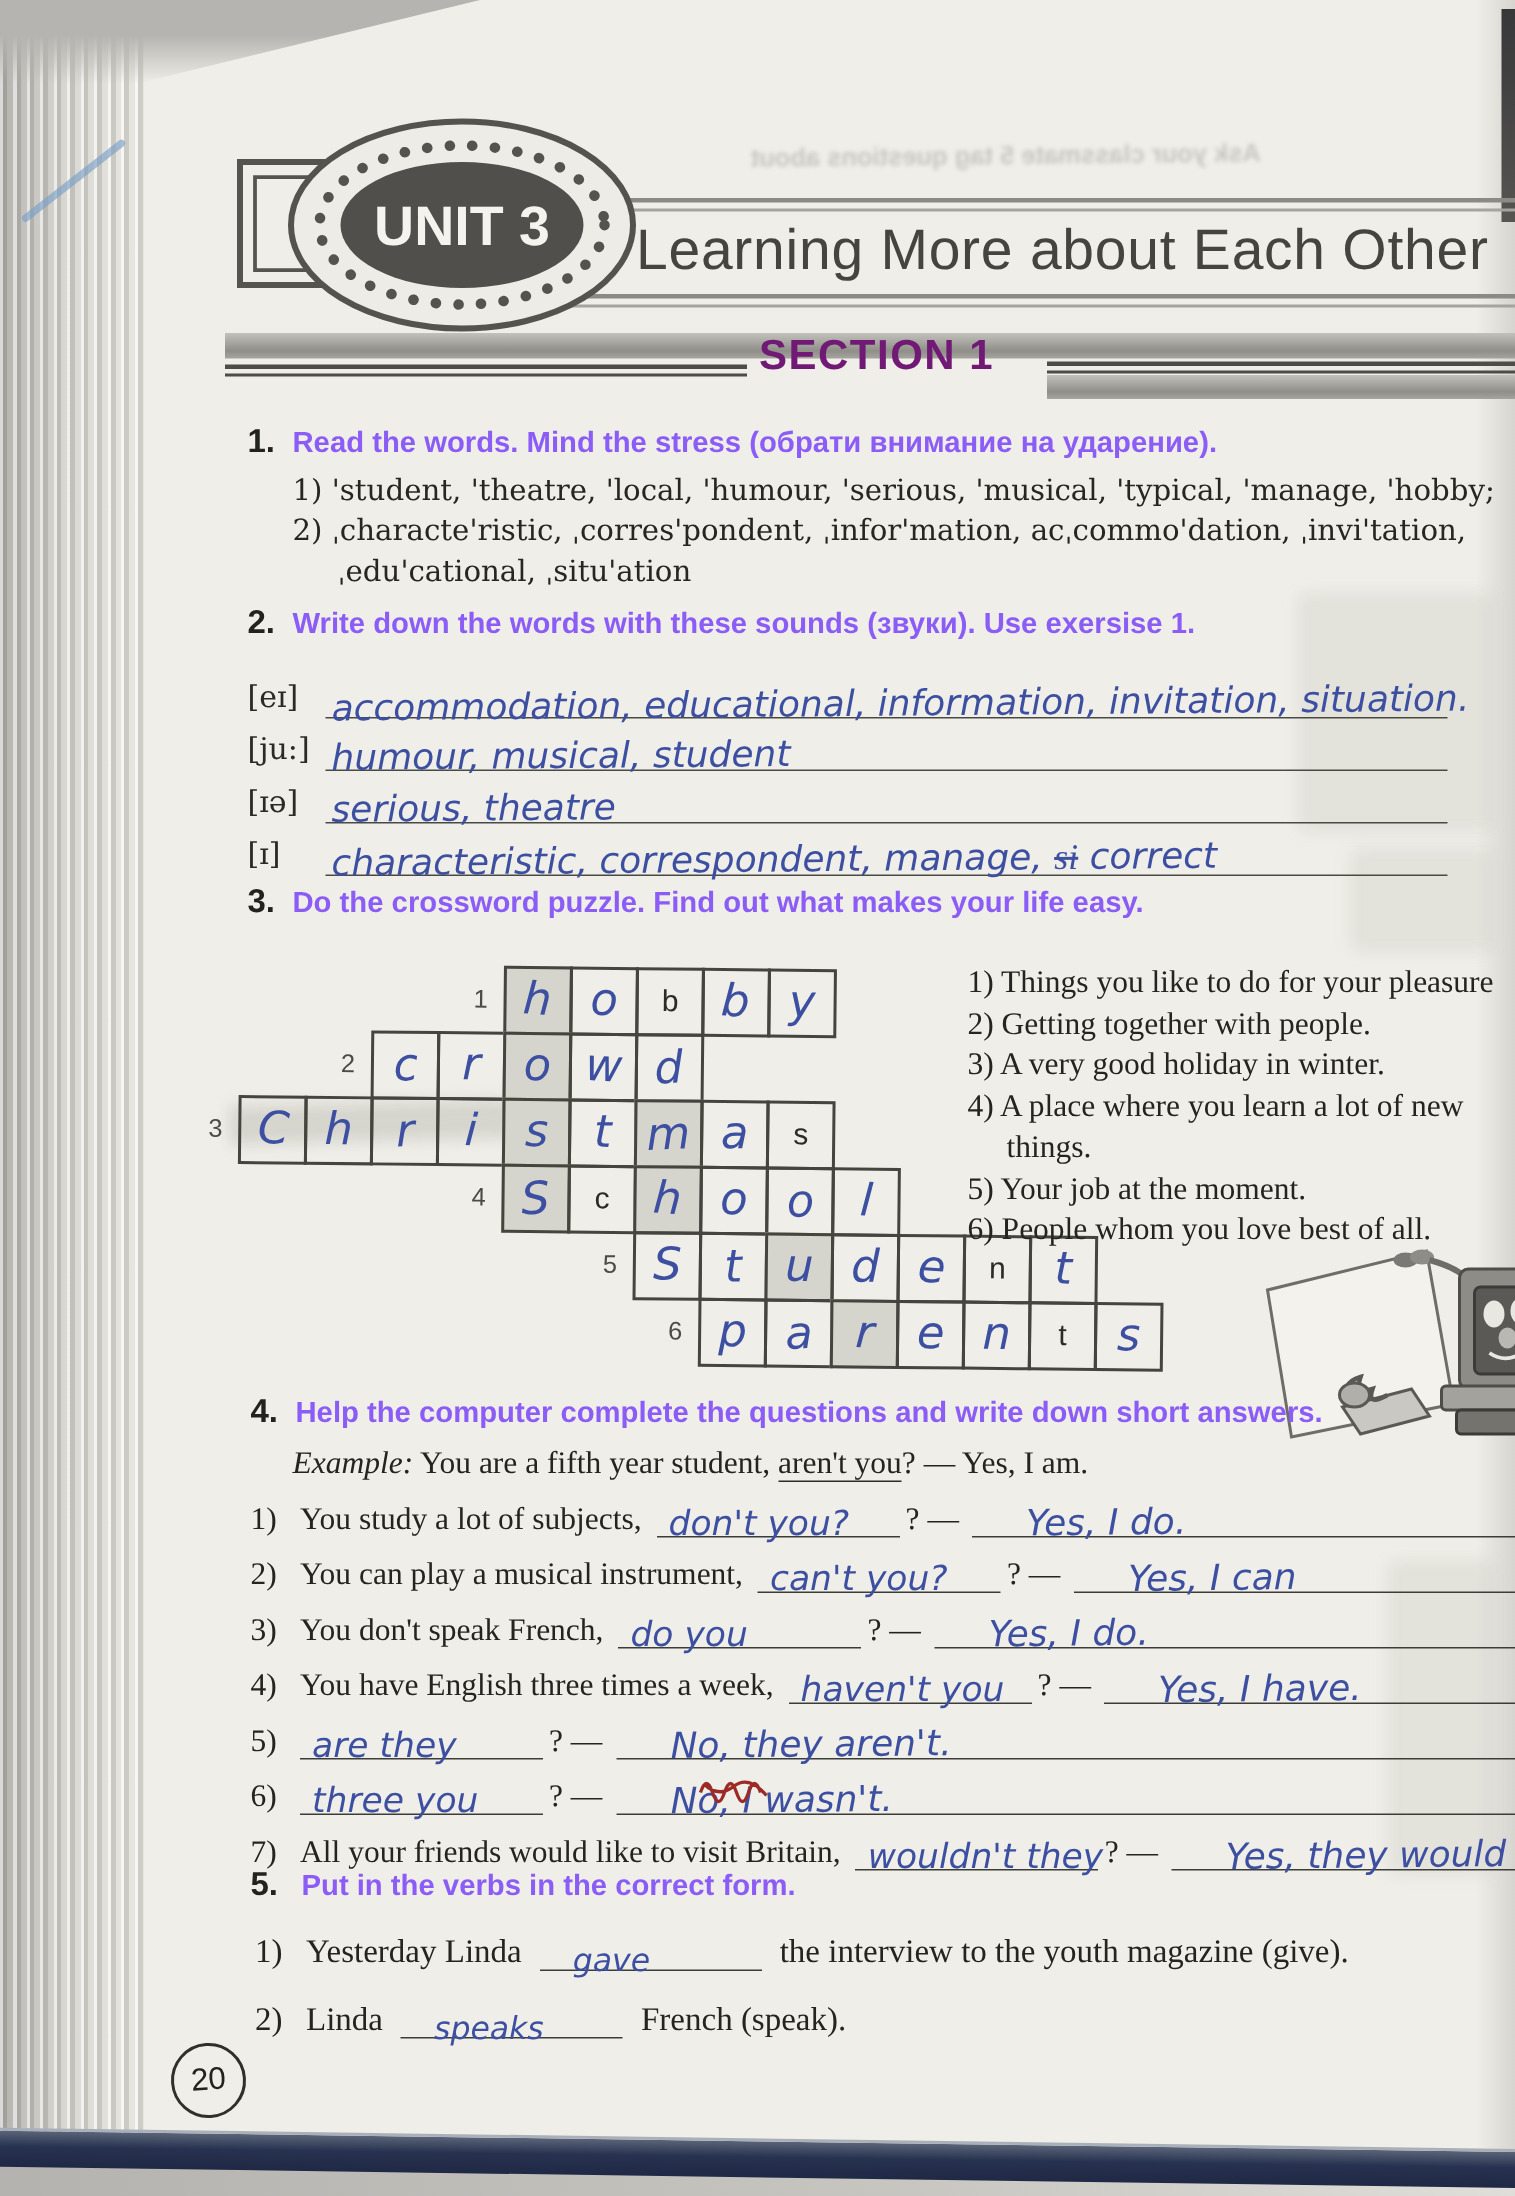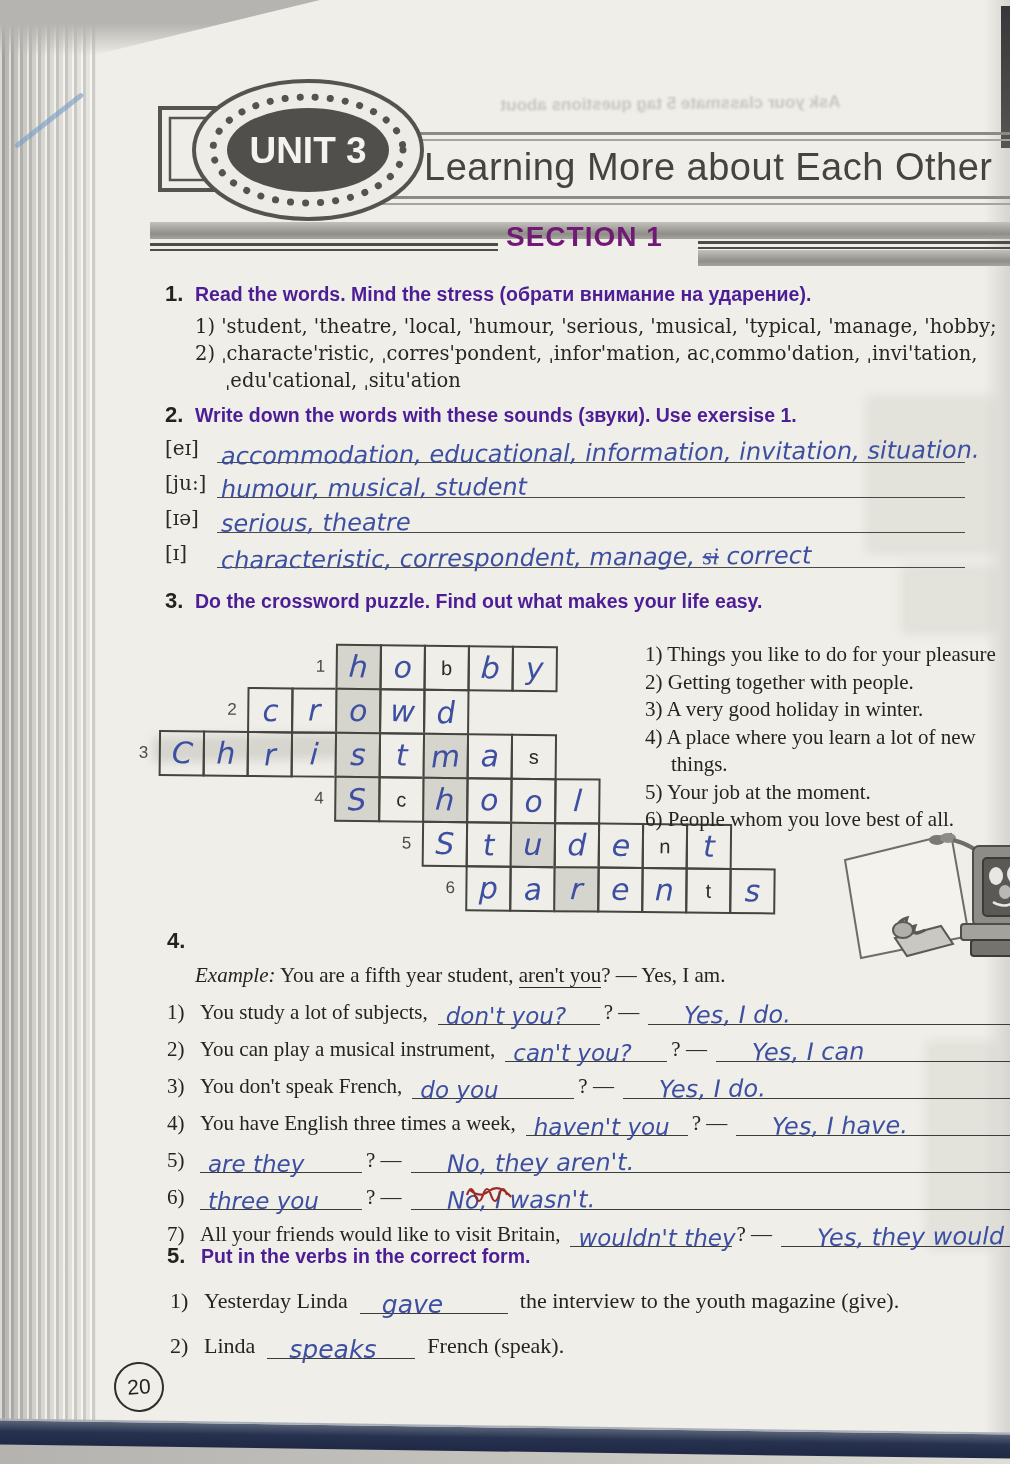--- a/index.html
+++ b/index.html
@@ -36,30 +36,30 @@
   .sec-barA{position:absolute;left:150px;top:222px;width:860px;height:17px;
     background:linear-gradient(180deg,#c2c1bb,#8f8e88 70%,#a5a49e);}
   .sec-darkL{position:absolute;left:150px;top:243px;width:348px;height:3px;border-top:3px solid #4d4c47;border-bottom:2px solid #4d4c47;}
   .sec-text{position:absolute;left:506px;top:221px;font:bold 28px "Liberation Sans",sans-serif;color:#701a75;letter-spacing:1px;}
   .sec-darkR{position:absolute;left:698px;top:241px;width:312px;height:3px;border-top:3px solid #4d4c47;border-bottom:2px solid #4d4c47;}
   .sec-barB{position:absolute;left:698px;top:250px;width:312px;height:16px;
     background:linear-gradient(180deg,#c2c1bb,#8f8e88 70%,#a5a49e);}
   
   .ex-head{display:flex;align-items:baseline;}
   .ex-num{font:bold 22px "Liberation Sans",sans-serif;color:#22221f;width:30px;flex:none;}
-  .ex-title{font:bold 19.5px "Liberation Sans",sans-serif;color:#4c1d95;text-align:center;}
+  .ex-title{font:bold 19.5px "Liberation Sans",sans-serif;color:#8b5cf6;text-align:center;}
   .hw{font-family:"DejaVu Sans",sans-serif;font-style:italic;color:#3d4fa1;}
   
   #ex1{position:absolute;left:165px;top:281px;width:860px;}
   #ex1-lines{margin-left:30px;margin-top:6px;}
   .word-line{font:19.5px "DejaVu Serif",serif;color:#262622;line-height:27px;white-space:nowrap;}
   .word-line.indent{padding-left:30px;}
   
   #ex2{position:absolute;left:165px;top:402px;width:845px;}
-  #ex2-rows{margin-top:0;}
+  #ex2-rows{margin-top:16px;}
   .sound-row{display:flex;align-items:flex-end;height:35px;}
   .sound-label{width:52px;flex:none;font:20px "DejaVu Serif",serif;color:#2a2a26;padding-bottom:3px;}
   .writeline{flex:1;border-bottom:1.7px solid #4a4a44;height:33px;position:relative;margin-right:45px;}
   .writeline .hw{position:absolute;left:4px;bottom:-5px;font-size:24px;white-space:nowrap;transform:rotate(-.5deg);}
   .struck{text-decoration:line-through;text-decoration-thickness:2px;font-family:Liberation Serif, serif;}
   
   #ex3-head{position:absolute;left:165px;top:588px;width:820px;}
   #crossword{position:absolute;left:160px;top:642px;width:640px;height:280px;transform:rotate(.6deg);transform-origin:0 0;}
   .cell{position:absolute;width:46px;height:46px;border:2px solid #45453f;box-sizing:border-box;
     display:flex;align-items:center;justify-content:center;background:transparent;}
@@ -88,21 +88,21 @@
   .ans-line{flex:1;position:relative;border-bottom:1.7px solid #3c3c38;height:25px;}
   .ans-line .hw{position:absolute;left:36px;bottom:-5px;font-size:24px;white-space:nowrap;transform:rotate(-.6deg);}
   .scribble{position:absolute;left:54px;bottom:0px;}
   
   #ex5{position:absolute;left:140px;top:1243px;width:840px;}
   #ex5 .ex-num{width:34px;}
   .v-row{display:flex;align-items:flex-end;height:37px;margin-left:30px;margin-top:8px;font:22px "Liberation Serif",serif;color:#242420;}
   .v-num{width:34px;flex:none;}
   .v-pre,.v-post{white-space:nowrap;}
   .verb-line{position:relative;border-bottom:1.7px solid #3c3c38;min-width:148px;height:26px;margin:0 12px;flex:none;}
-  .verb-line .hw{position:absolute;left:22px;bottom:-6px;font-size:25px;white-space:nowrap;}
+  .verb-line .hw{position:absolute;left:22px;bottom:-6px;font-size:21px;white-space:nowrap;}
   
   .page-num-circle{position:absolute;left:114px;top:1362px;width:46px;height:46px;border:2px solid #2f2f2b;
     border-radius:50%;display:flex;align-items:center;justify-content:center;
     font:21px "Liberation Sans",sans-serif;color:#22221f;transform:rotate(-4deg);}
   #computer-illu{position:absolute;left:833px;top:818px;}
 </style>
 </head>
 <body>
 
 <div class="edge-stack"></div>
@@ -335,20 +335,21 @@
   <rect x="128" y="106" width="80" height="16" rx="3" fill="#a3a29c" stroke="#4e4d49" stroke-width="2"></rect>
   <rect x="138" y="122" width="80" height="16" rx="3" fill="#74736e" stroke="#3c3b38" stroke-width="2"></rect>
   <polygon points="62,120 108,108 120,126 74,138" fill="#c9c8c2" stroke="#5a5955" stroke-width="2"></polygon>
   <path d="M66,118 Q60,104 74,100 Q70,112 82,108 Q78,120 92,112" fill="none" stroke="#5a5955" stroke-width="3"></path>
   <ellipse cx="70" cy="112" rx="10" ry="8" fill="#b0afa9" stroke="#5a5955" stroke-width="2"></ellipse>
 </svg>
 
 <div id="ex4">
   <div class="ex-head">
     <span class="ex-num">4.</span>
+    <span class="ex-title">Help the computer complete the questions and write down short answers.</span>
   </div>
   <div class="example"><span class="exlabel">Example:</span><span> You are a fifth year student, </span><span class="tagu">aren't you</span><span>? — Yes, I am.</span></div>
   <div id="ex4-items">
       <div class="q-row">
         <span class="q-num">1)</span>
         <span class="q-text">You study a lot of subjects,</span>
         <span class="tag-line">
           <span class="hw">don't you?</span>
         </span>
         <span class="q-sep">? —</span>

